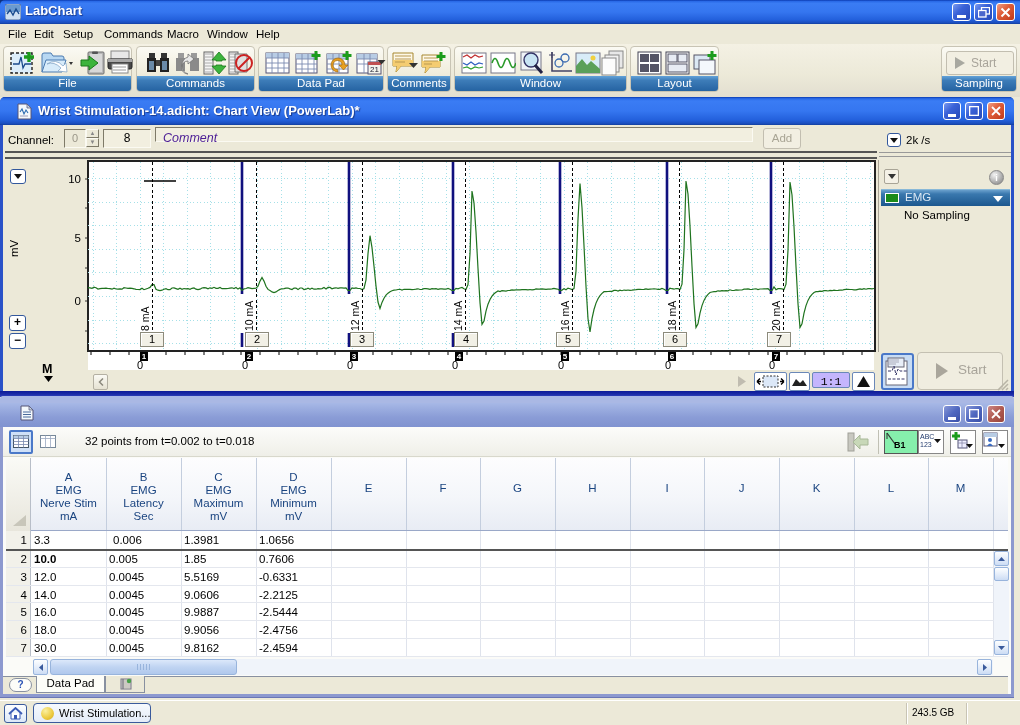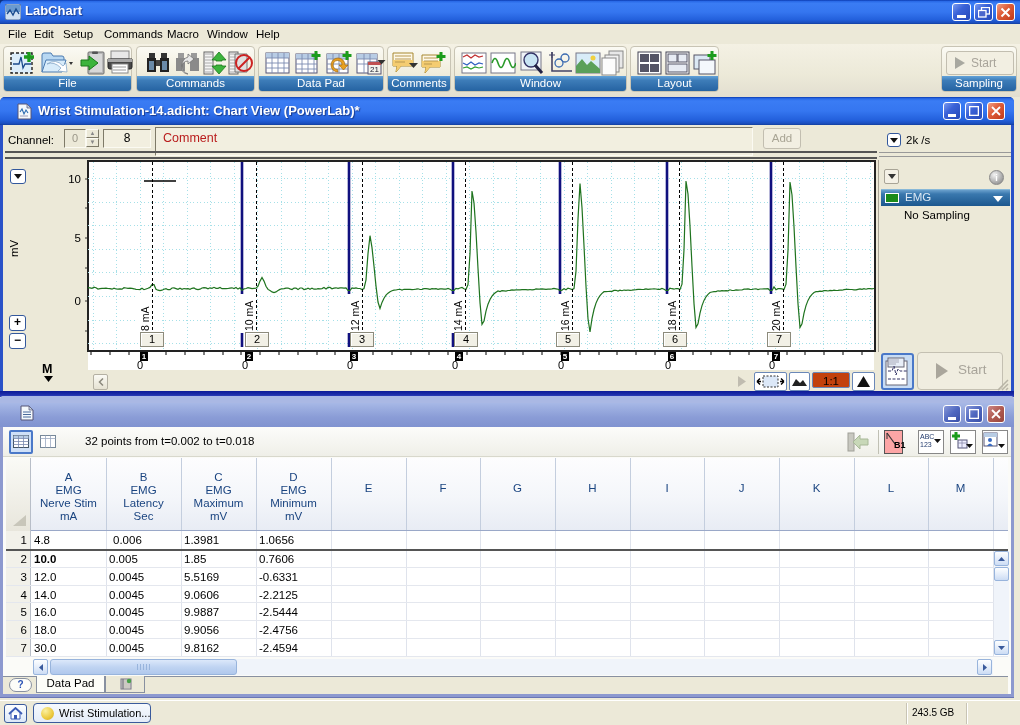--- a/index.html
+++ b/index.html
@@ -258,21 +258,21 @@
 <div class="abs" style="left:3px;top:28px;width:1008px;height:268px;background:#ece9d8;overflow:hidden;">
  <div class="abs" style="left:0;top:0;width:1008px;height:268px;" id="chartclient">
 
   <div class="abs" style="left:5px;top:9px;font-size:11.5px;">Channel:</div>
   <div class="abs sunken" style="left:61px;top:4px;width:22px;height:19px;background:#ece9d8;color:#9a9688;font-size:11px;text-align:center;line-height:17px;">0</div>
   <div class="abs" style="left:83px;top:4px;width:13px;height:19px;">
     <div style="height:9px;background:#ece9d8;border:1px solid;border-color:#fbfaf2 #7e7a68 #7e7a68 #fbfaf2;box-sizing:border-box;font-size:6px;color:#888;text-align:center;line-height:7px;">▲</div>
     <div style="height:9px;background:#ece9d8;border:1px solid;border-color:#fbfaf2 #7e7a68 #7e7a68 #fbfaf2;box-sizing:border-box;font-size:6px;color:#888;text-align:center;line-height:7px;">▼</div>
   </div>
   <div class="abs sunken" style="left:100px;top:4px;width:48px;height:19px;background:#f2efe0;font-size:12px;text-align:center;line-height:17px;">8</div>
-  <div class="abs sunken" style="left:152px;top:2px;width:598px;height:29px;background:#f2efe0;color:#b91c1c;font-size:12.5px;line-height:21px;"><span style="margin-left:7px;">Comment</span></div>
+  <div class="abs sunken" style="left:152px;top:2px;width:598px;height:15px;background:#f2efe0;color:#4c1d95;font-size:12.5px;line-height:21px;font-style:italic;"><span style="margin-left:7px;">Comment</span></div>
   <div class="abs" style="left:760px;top:3px;width:36px;height:19px;border:1px solid #c2beb0;border-radius:3px;background:#f2efe2;color:#a8a494;font-size:11.5px;text-align:center;line-height:18px;">Add</div>
   <div class="abs" style="left:884px;top:8px;width:14px;height:14px;background:#fff;border:1.5px solid #33589c;border-radius:3px;box-sizing:border-box;">
           <svg width="8" height="5" viewBox="0 0 8 5" style="display:block;margin:3.5px auto 0;">
             <path d="M0 0 h8 l-4 5 z" fill="#111"></path>
           </svg>
         </div>
   <div class="abs" style="left:903px;top:9px;font-size:11.5px;">2k /s</div>
 
   <div class="abs" style="left:2px;top:26px;width:872px;height:2px;background:#555;"></div>
   <div class="abs" style="left:2px;top:32px;width:872px;height:2px;background:#555;"></div>
@@ -362,21 +362,21 @@
         <path d="M5 7.5 L1 7.5 M1 7.5 L4 4.5 M1 7.5 L4 10.5" stroke="#000" stroke-width="1.4" fill="none"></path>
         <rect x="7" y="2" width="15" height="11" fill="#dce8f8" stroke="#333" stroke-dasharray="2 1.5"></rect>
         <path d="M24 7.5 L28 7.5 M28 7.5 L25 4.5 M28 7.5 L25 10.5" stroke="#000" stroke-width="1.4" fill="none"></path>
       </svg>
 </div>
 <div class="abs" style="left:789px;top:275px;width:21px;height:19px;background:#fff;border:1px solid #6a88b8;border-radius:2px;box-sizing:border-box;">
       <svg width="15" height="9" viewBox="0 0 15 9" style="display:block;margin:4px auto 0;">
         <path d="M0 9 L4 2 L8 6 L11 3 L15 9 z" fill="#222"></path>
       </svg>
     </div>
-<div class="abs" style="left:812px;top:275px;width:38px;height:16px;background:#c2410c;border:1px solid #6a88b8;border-radius:2px;box-sizing:border-box;font-size:11.5px;text-align:center;line-height:17px;">1:1</div>
+<div class="abs" style="left:812px;top:275px;width:38px;height:16px;background:#c4b5fd;border:1px solid #6a88b8;border-radius:2px;box-sizing:border-box;font-size:11.5px;text-align:center;line-height:17px;font-family:Liberation Mono, monospace;">1:1</div>
 <div class="abs" style="left:852px;top:275px;width:23px;height:19px;background:#fff;border:1px solid #6a88b8;border-radius:2px;box-sizing:border-box;">
       <svg width="13" height="11" viewBox="0 0 13 11" style="display:block;margin:3px auto 0;">
         <path d="M0 11 L6.5 0 L13 11 z" fill="#111"></path>
       </svg>
     </div>
 
 <div class="abs" style="left:878px;top:63px;width:132px;height:192px;background:#ece9d8;border-left:1px solid #a8a496;"></div>
 <div class="abs" style="left:884px;top:72px;width:15px;height:15px;background:#f4f1e6;border:1px solid #a8a496;border-radius:2px;box-sizing:border-box;">
       <svg width="8" height="5" viewBox="0 0 8 5" style="display:block;margin:4px auto 0;">
         <path d="M0 0 h8 l-4 5 z" fill="#333"></path>
@@ -452,21 +452,21 @@
           <path d="M0.5 3.5 h15 M5.5 0.5 v12 M10.5 0.5 v12" stroke="#9aa8c0" stroke-width="0.8"></path>
         </svg>
       </div>
   <div class="abs" style="left:82px;top:8px;font-size:11.5px;">32 points from t=0.002 to t=0.018</div>
 
   <div class="abs" style="left:842px;top:4px;width:26px;height:22px;"><svg width="26" height="22" viewBox="0 0 26 22">
           <rect x="3" y="2" width="6" height="18" fill="#c8c8c0" stroke="#a0a098"></rect>
           <path d="M23 8 h-8 v-4 l-7 7 l7 7 v-4 h8 z" fill="#c8d8b8" stroke="#a8b898"></path>
         </svg></div>
   <div class="abs" style="left:875px;top:3px;width:1px;height:24px;background:#c0c0b4;"></div>
-  <div class="abs" style="left:881px;top:3px;width:19px;height:24px;background:#fca5a5;border:1px solid #555;box-sizing:border-box;"><svg width="23" height="20" viewBox="0 0 23 20">
+  <div class="abs" style="left:881px;top:3px;width:34px;height:24px;background:#86efac;border:1px solid #555;box-sizing:border-box;"><svg width="23" height="20" viewBox="0 0 23 20">
           <path d="M2 2 L10 13" stroke="#333" stroke-width="1.2"></path>
           <path d="M2 2 v6" stroke="#333" stroke-width="1"></path>
           <text x="9" y="17" font-size="9" font-weight="bold" fill="#000" font-family="Liberation Sans">B1</text>
         </svg></div>
   <div class="abs" style="left:915px;top:3px;width:26px;height:24px;background:#fff;border:1px solid #888;box-sizing:border-box;"><svg width="22" height="20" viewBox="0 0 22 20">
           <text x="1" y="8" font-size="7" fill="#223a6c" font-family="Liberation Sans">ABC</text>
           <text x="1" y="16" font-size="7" fill="#223a6c" font-family="Liberation Sans">123</text>
           <path d="M15 8 h7 l-3.5 4 z" fill="#111"></path>
         </svg></div>
   <div class="abs" style="left:947px;top:3px;width:26px;height:24px;background:#fff;border:1px solid #888;box-sizing:border-box;"><svg width="22" height="20" viewBox="0 0 22 20">
@@ -523,21 +523,21 @@
   <div class="abs" style="left:477px;top:104px;width:1px;height:126px;background:#dfe3ec;"></div>
   <div class="abs" style="left:552px;top:104px;width:1px;height:126px;background:#dfe3ec;"></div>
   <div class="abs" style="left:627px;top:104px;width:1px;height:126px;background:#dfe3ec;"></div>
   <div class="abs" style="left:701px;top:104px;width:1px;height:126px;background:#dfe3ec;"></div>
   <div class="abs" style="left:776px;top:104px;width:1px;height:126px;background:#dfe3ec;"></div>
   <div class="abs" style="left:851px;top:104px;width:1px;height:126px;background:#dfe3ec;"></div>
   <div class="abs" style="left:925px;top:104px;width:1px;height:126px;background:#dfe3ec;"></div>
   <div class="abs" style="left:990px;top:104px;width:1px;height:126px;background:#dfe3ec;"></div>
   <div class="abs" style="left:3px;top:122px;width:1002px;height:2px;background:#555;"></div>
   <div class="abs" style="left:3px;top:107px;width:21px;text-align:right;font-size:11.5px;">1</div>
-  <div class="abs cell" style="left:31px;top:107px;">4.8</div>
+  <div class="abs cell" style="left:31px;top:107px;">3.3</div>
   <div class="abs cell" style="left:110px;top:107px;">0.006</div>
   <div class="abs cell" style="left:181px;top:107px;">1.3981</div>
   <div class="abs cell" style="left:256px;top:107px;">1.0656</div>
   <div class="abs" style="left:3px;top:140px;width:1002px;height:1px;background:#e4e7ee;"></div>
   <div class="abs" style="left:3px;top:126px;width:21px;text-align:right;font-size:11.5px;">2</div>
   <div class="abs cell" style="left:31px;top:126px;font-weight:bold;">10.0</div>
   <div class="abs cell" style="left:106px;top:126px;">0.005</div>
   <div class="abs cell" style="left:181px;top:126px;">1.85</div>
   <div class="abs cell" style="left:256px;top:126px;">0.7606</div>
   <div class="abs" style="left:3px;top:158px;width:1002px;height:1px;background:#e4e7ee;"></div>

